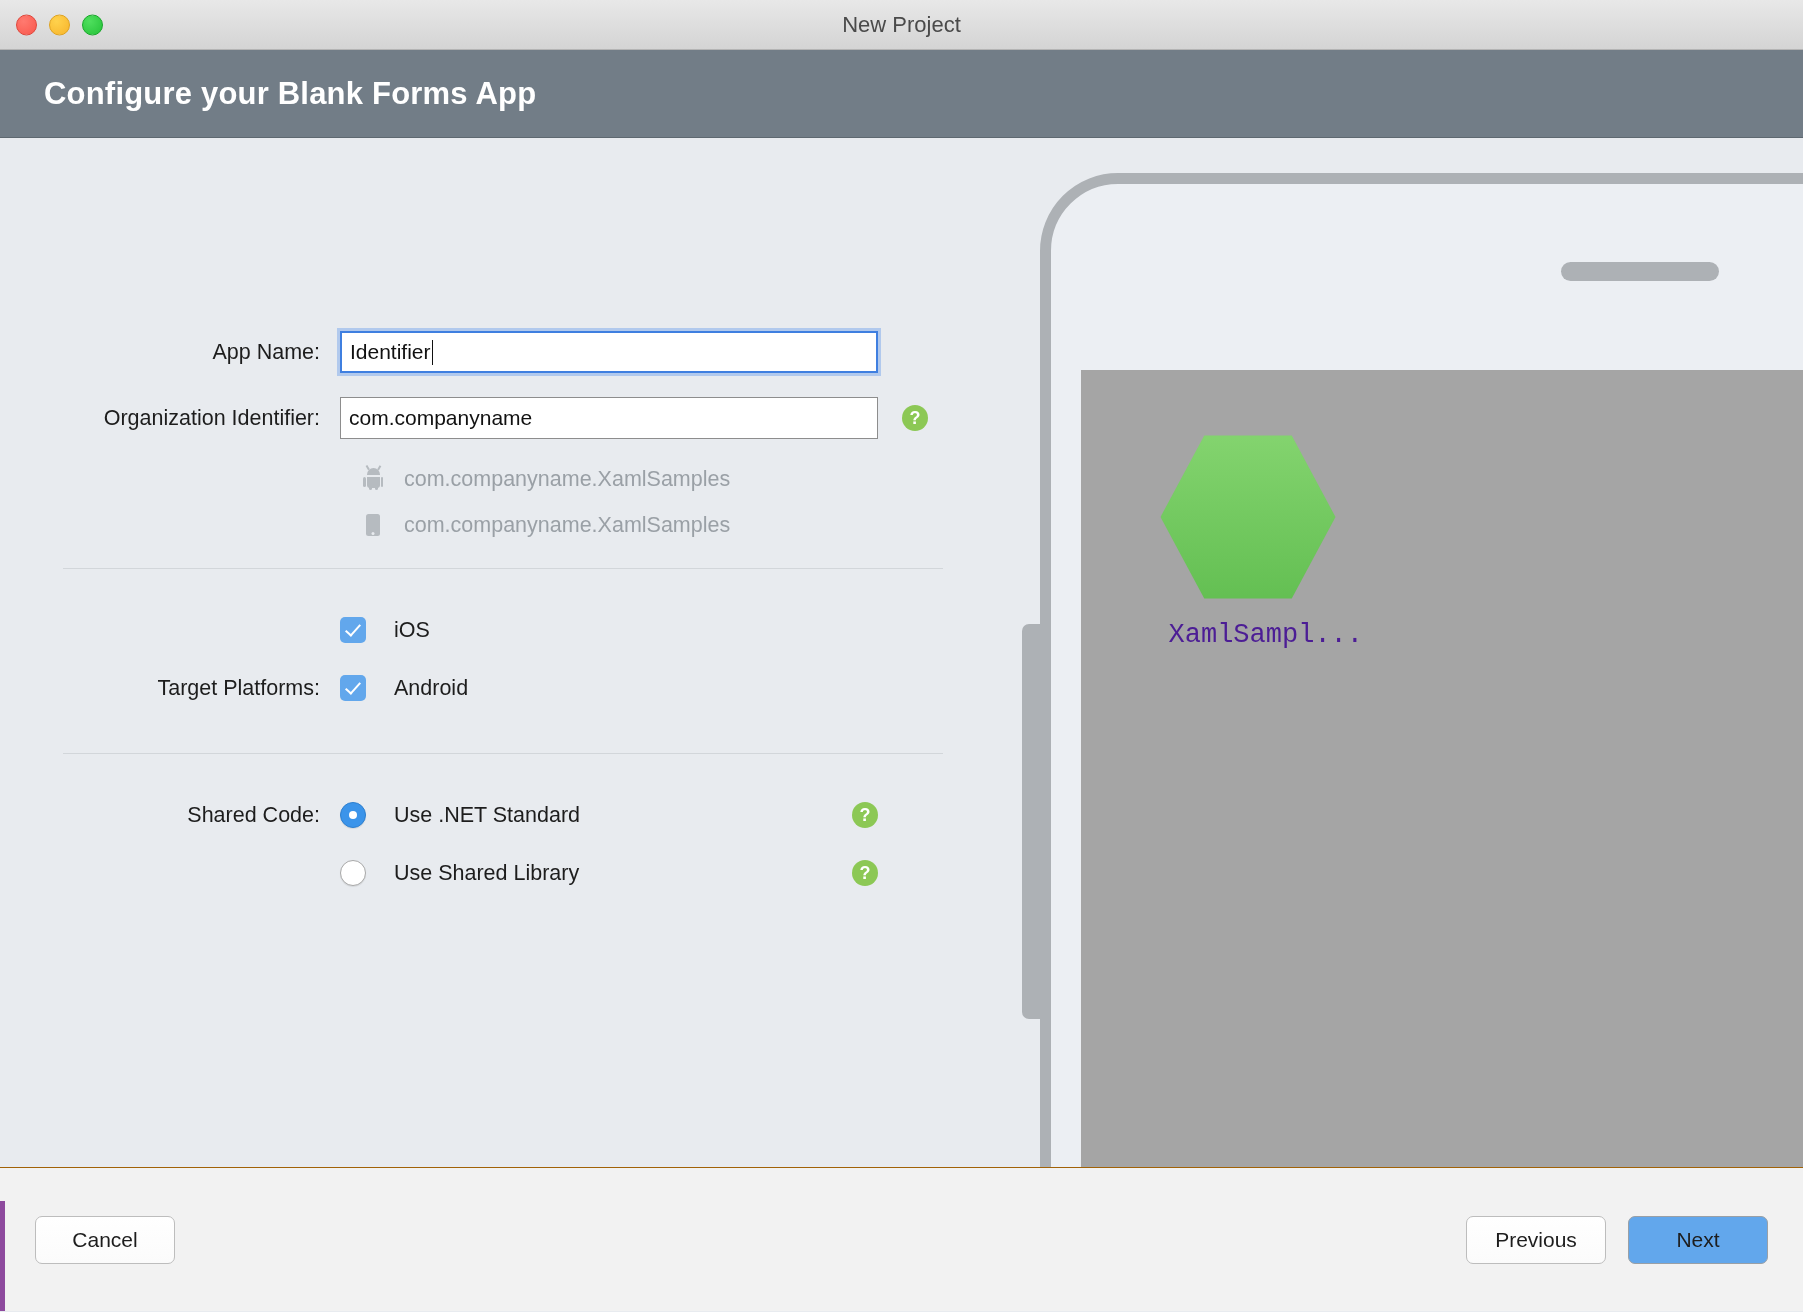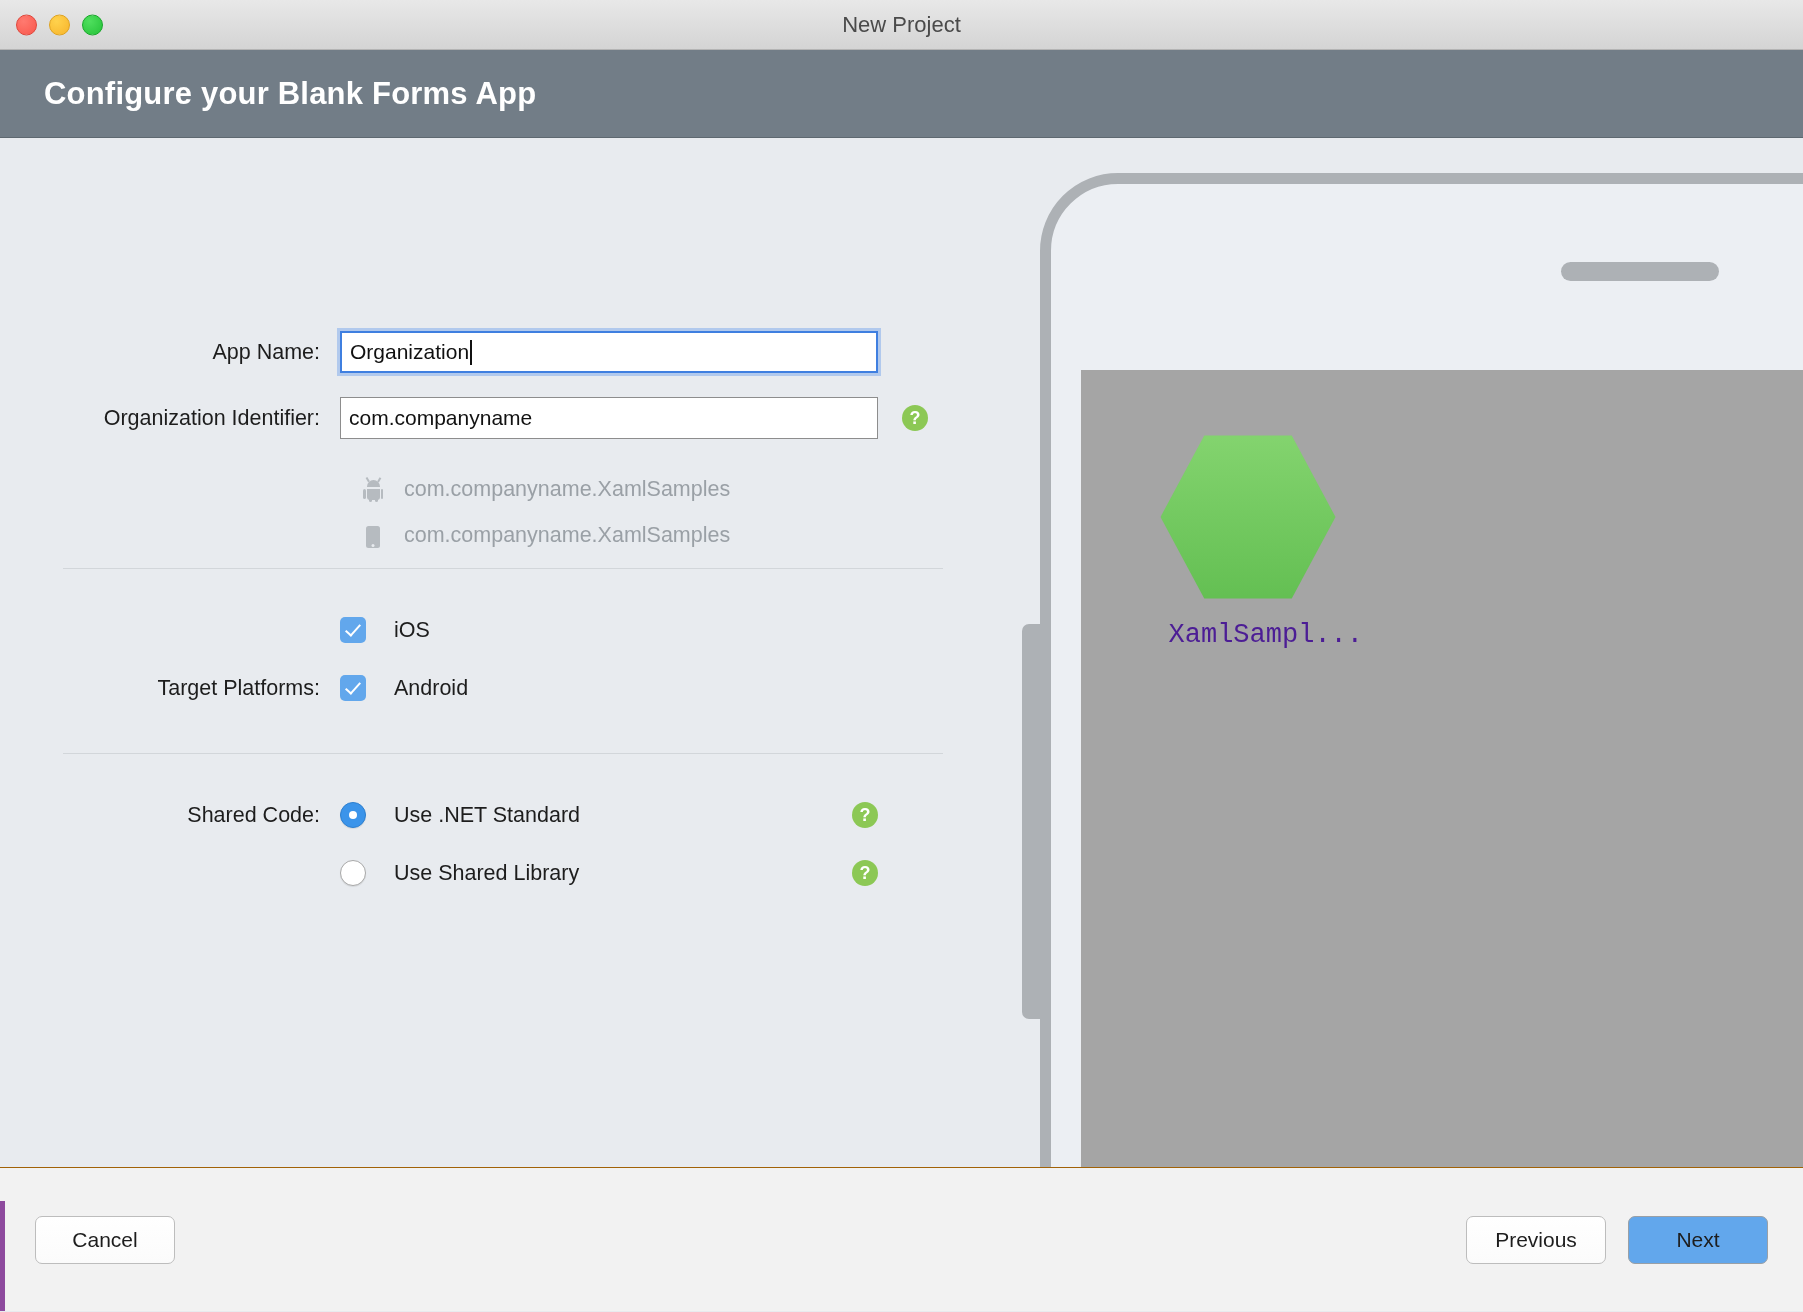--- a/index.html
+++ b/index.html
@@ -144,21 +144,21 @@
     font-family: "Liberation Sans", sans-serif;
   }
 
   .row-appname  { margin-top: 0px; }
   .row-orgid    { margin-top: 24px; }
 
   
   .bundle-list { margin-top: 17px; padding-left: 360px; }
   .bundle-row {
     display: flex;
-    align-items: flex-end;
+    align-items: center;
     height: 46px;
   }
   .bundle-icon {
     width: 26px;
     display: flex;
     justify-content: center;
     align-items: center;
     margin-right: 18px;
   }
   .bundle-text {
@@ -428,21 +428,21 @@
           </div>
         </div>
       </div>
     </div>
 
     <div class="form">
 
       <div class="row row-appname">
         <div class="label">App Name:</div>
         <div class="textfield focused">
-          <span>Organization</span>
+          <span>Identifier</span>
             <span class="caret"></span>
         </div>
       </div>
 
       <div class="row row-orgid">
         <div class="label">Organization Identifier:</div>
         <div class="textfield">
           <span>com.companyname</span>
         </div>
         <span class="help-icon">?</span>

